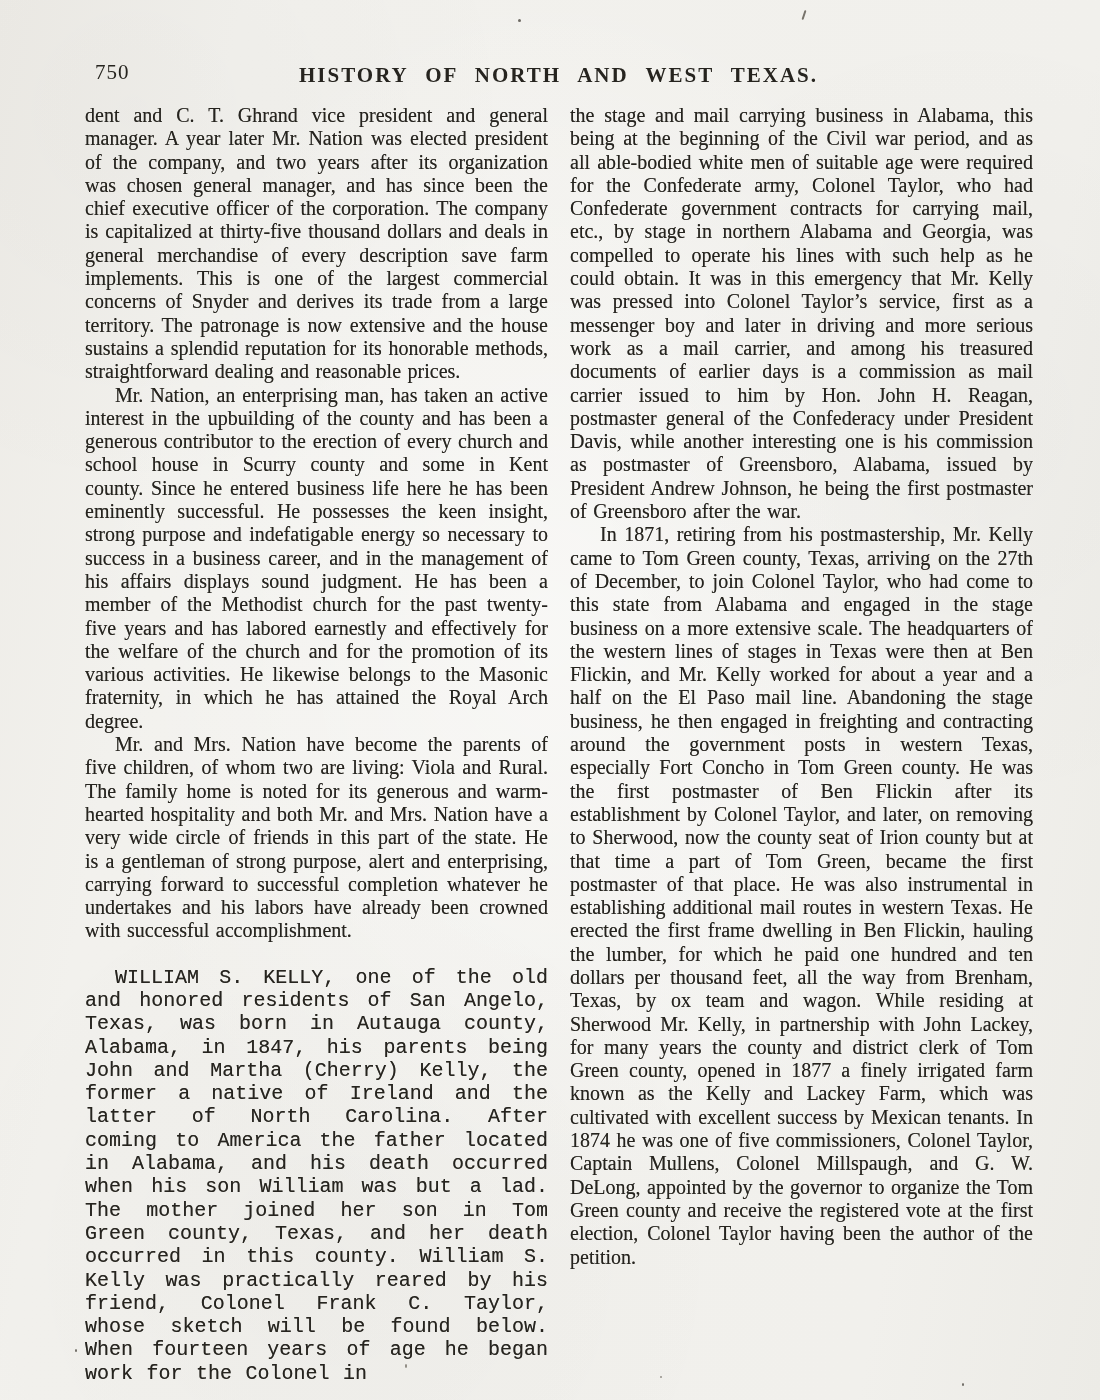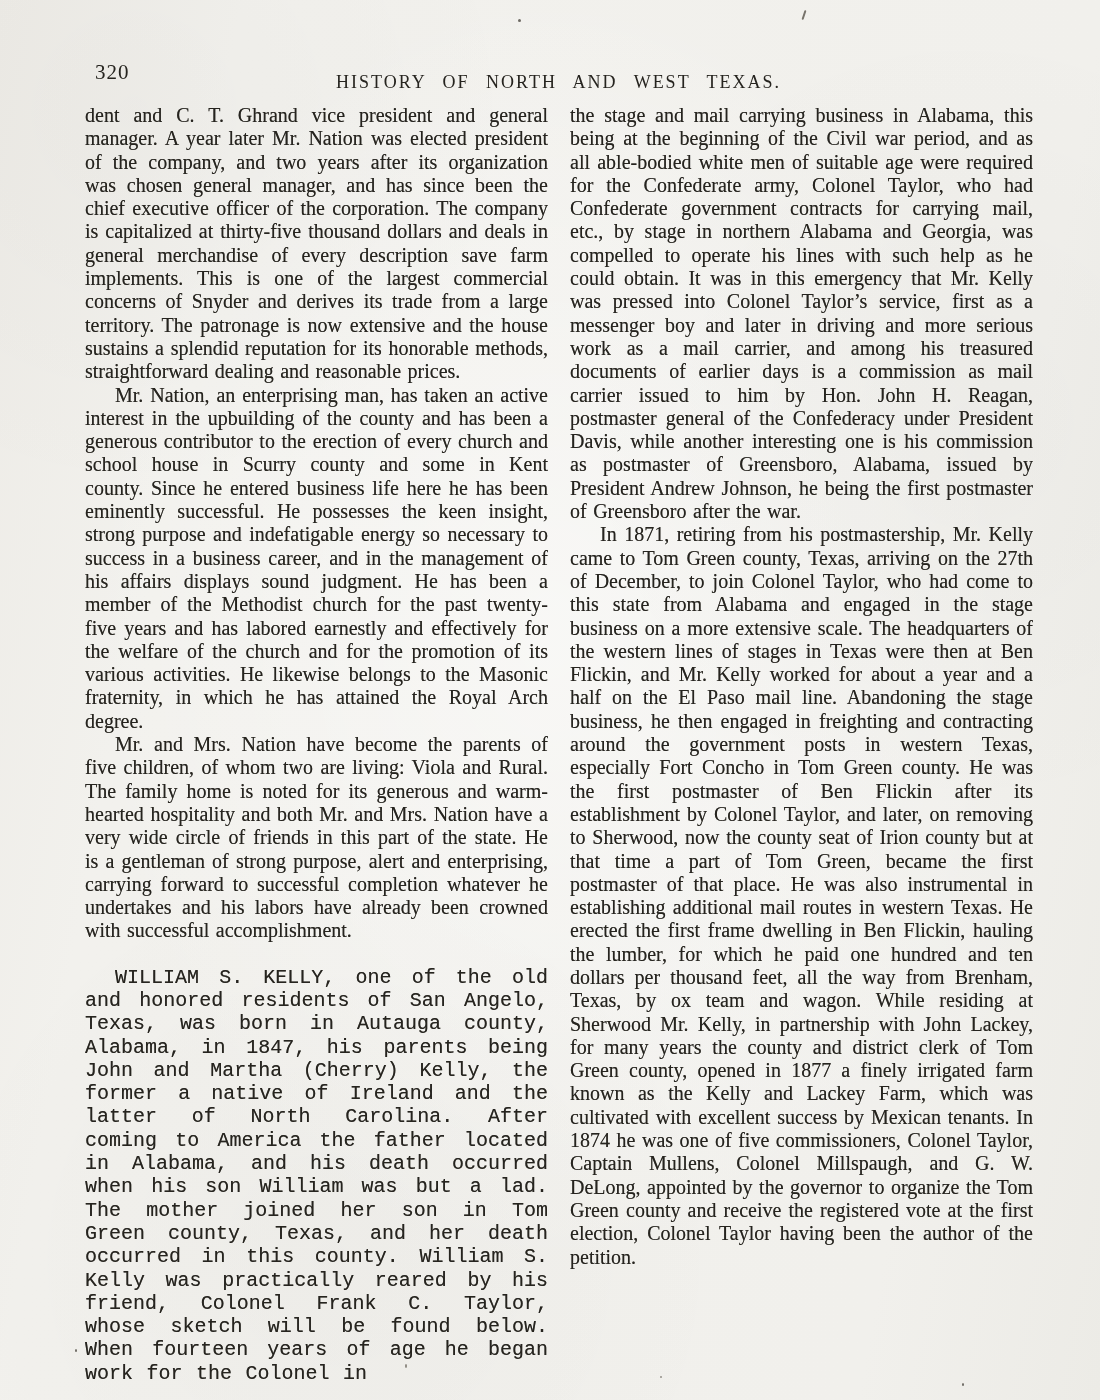--- a/index.html
+++ b/index.html
@@ -41,24 +41,24 @@
     height: 34px;
   }
   .page-number {
     position: absolute;
     left: 10px;
     top: 4px;
     font-size: 21px;
     letter-spacing: 1px;
   }
   .page-title {
-    margin: 16px;
+    margin: 7px;
     text-align: center;
-    font-size: 18px;
-    font-weight: normal;
+    font-size: 21px;
+    font-weight: bold;
     letter-spacing: 2px;
     word-spacing: 10px;
     white-space: nowrap;
   }
   .columns {
     position: absolute;
     top: 104px;
     left: 85px;
     right: 68px;
     display: flex;
@@ -101,21 +101,21 @@
   .speck.s6 { left: 660px; top: 1376px; width: 2px; height: 2px; background:#94908a; }
 </style>
 </head>
 <body>
 
 <div class="page">
 
   <div class="grain"></div>
 
   <div class="page-header">
-    <span class="page-number">320</span>
+    <span class="page-number">750</span>
     <h1 class="page-title">HISTORY OF NORTH AND WEST TEXAS.</h1>
   </div>
 
   <div class="columns">
 
     <div class="column">
       <p class="para continuation">dent and C. T. Ghrand vice president and general manager. A year later Mr. Nation was elected president of the company, and two years after its organization was chosen general manager, and has since been the chief executive officer of the corporation. The company is capitalized at thirty-five thousand dollars and deals in general merchandise of every description save farm implements. This is one of the largest commercial concerns of Snyder and derives its trade from a large territory. The patronage is now extensive and the house sustains a splendid reputation for its honorable methods, straightforward dealing and reasonable prices.</p>
       <p class="para">Mr. Nation, an enterprising man, has taken an active interest in the upbuilding of the county and has been a generous contributor to the erection of every church and school house in Scurry county and some in Kent county. Since he entered business life here he has been eminently successful. He possesses the keen insight, strong purpose and indefatigable energy so necessary to success in a business career, and in the management of his affairs displays sound judgment. He has been a member of the Methodist church for the past twenty-five years and has labored earnestly and effectively for the welfare of the church and for the promotion of its various activities. He likewise belongs to the Masonic fraternity, in which he has attained the Royal Arch degree.</p>
       <p class="para">Mr. and Mrs. Nation have become the parents of five children, of whom two are living: Viola and Rural. The family home is noted for its generous and warm-hearted hospitality and both Mr. and Mrs. Nation have a very wide circle of friends in this part of the state. He is a gentleman of strong purpose, alert and enterprising, carrying forward to successful completion whatever he undertakes and his labors have already been crowned with successful accomplishment.</p>
       <p class="para section-start">WILLIAM S. KELLY, one of the old and honored residents of San Angelo, Texas, was born in Autauga county, Alabama, in 1847, his parents being John and Martha (Cherry) Kelly, the former a native of Ireland and the latter of North Carolina. After coming to America the father located in Alabama, and his death occurred when his son William was but a lad. The mother joined her son in Tom Green county, Texas, and her death occurred in this county. William S. Kelly was practically reared by his friend, Colonel Frank C. Taylor, whose sketch will be found below. When fourteen years of age he began work for the Colonel in</p>

